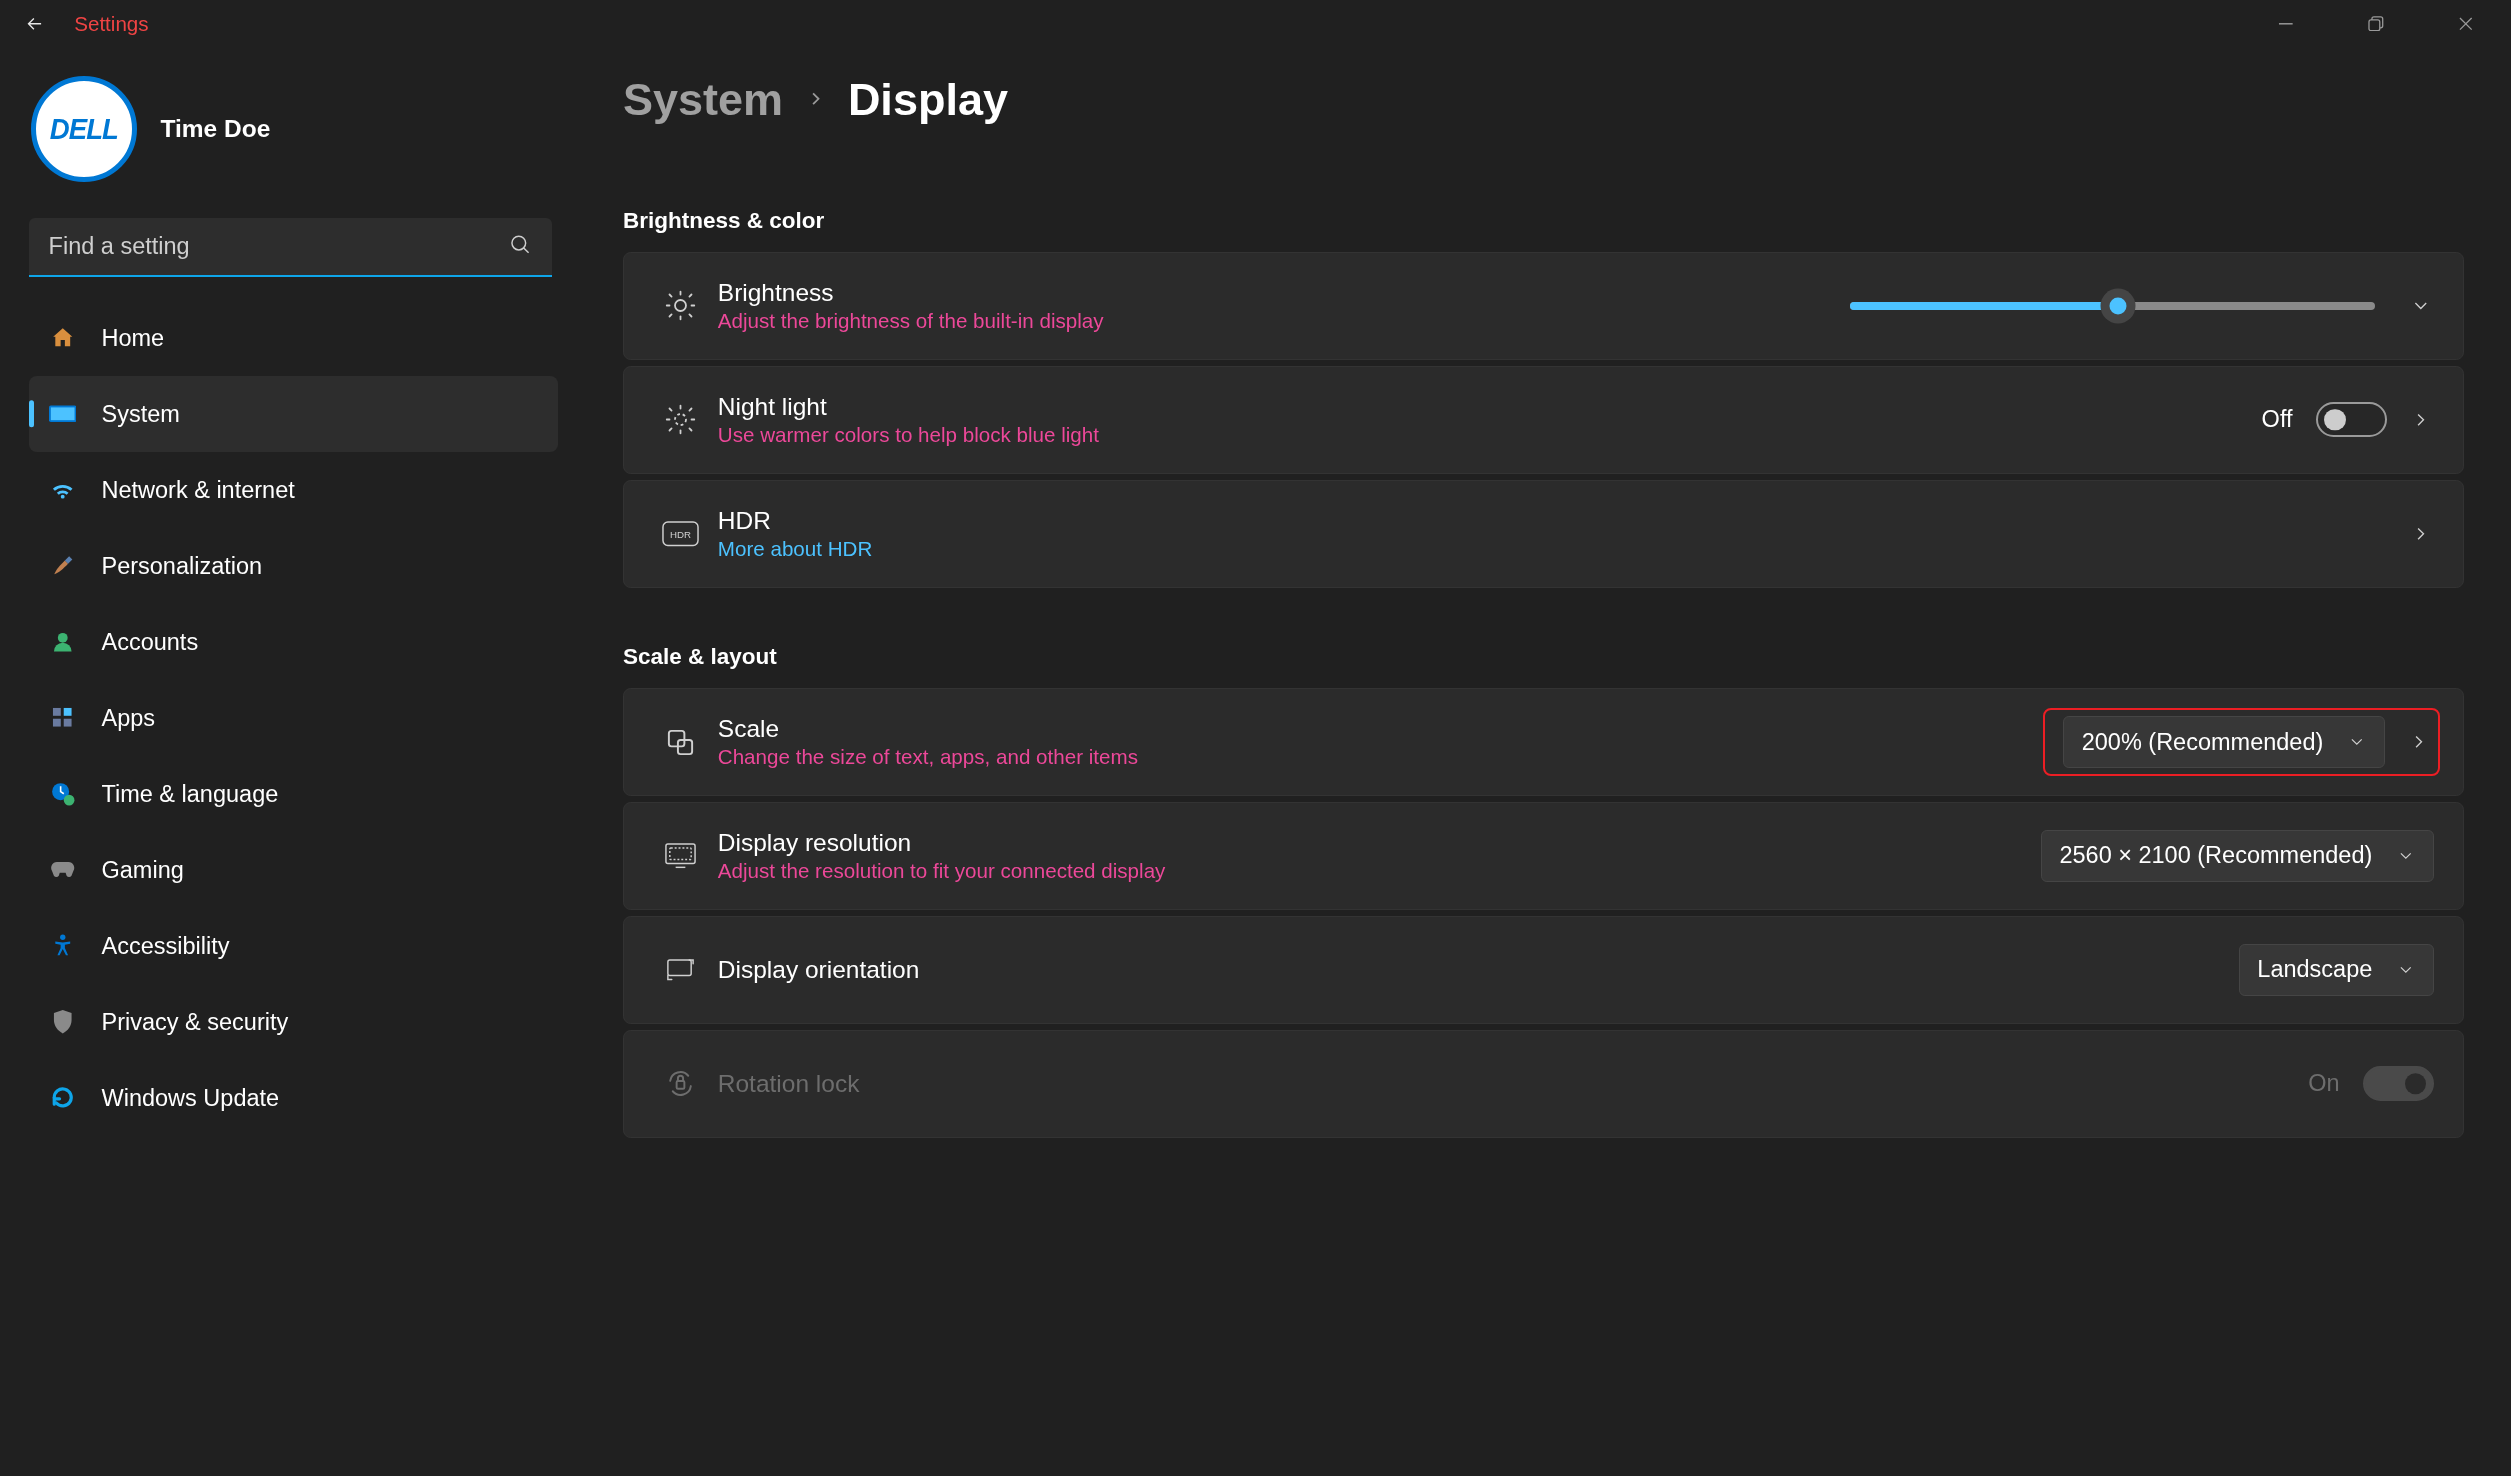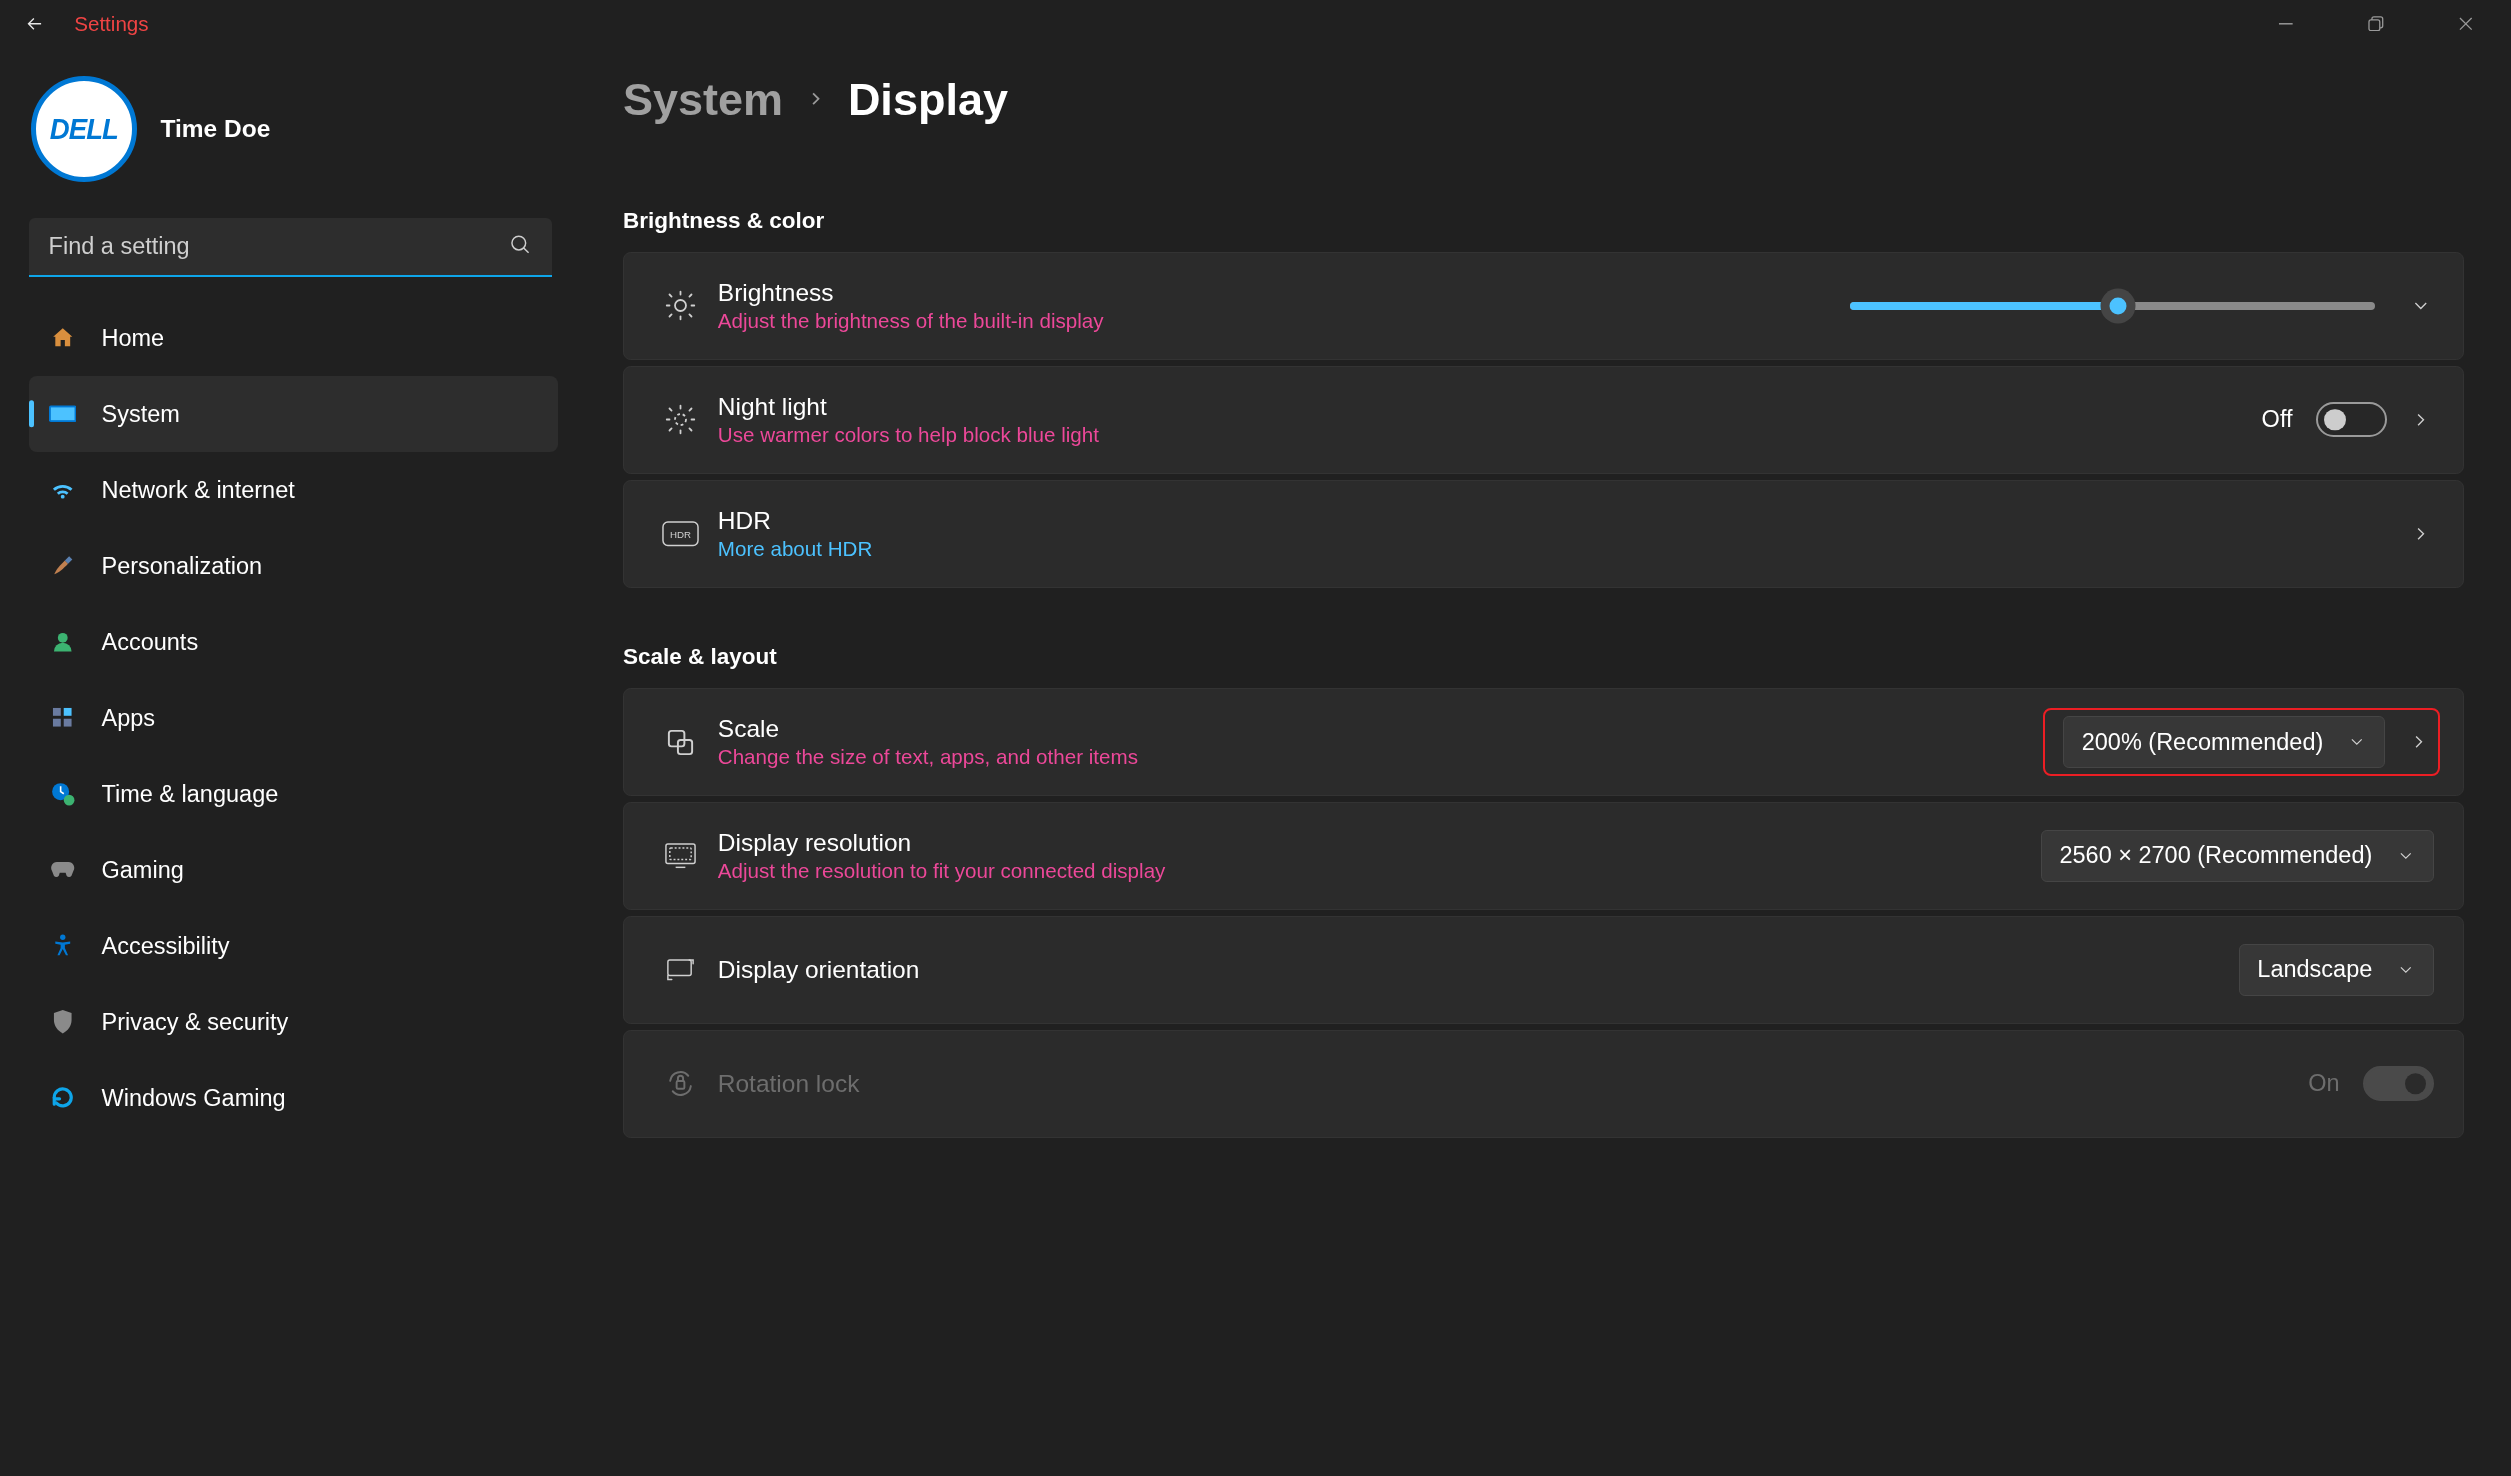--- a/index.html
+++ b/index.html
@@ -460,21 +460,21 @@
         </span>
         <span>Privacy &amp; security</span>
       </div>
       <div class="nav-item">
         <span class="nav-icon">
           <svg width="25.5" height="25.5" viewBox="0 0 24 24" fill="none" stroke="#0ea5e9" stroke-width="3">
               <path d="M4 12a8 8 0 1 1 2 5" stroke-linecap="round"></path>
               <path d="M4 18v-5h5" stroke-linecap="round"></path>
             </svg>
         </span>
-        <span>Windows Gaming</span>
+        <span>Windows Update</span>
       </div>
     </nav>
   </aside>
 
   <main class="main">
     <div class="breadcrumb">
       <span class="bc-parent">System</span>
       <span class="bc-sep">
         <svg width="21.6" height="21.6" viewBox="0 0 24 24" fill="none" stroke="#9a9a9a" stroke-width="2">
             <polyline points="9 6 15 12 9 18"></polyline>
@@ -610,21 +610,21 @@
             <rect x="6" y="6" width="22" height="12" rx="1" stroke-dasharray="2 2"></rect>
             <line x1="12" y1="26" x2="22" y2="26"></line>
           </svg>
       </div>
       <div class="panel-text">
         <div class="panel-title">Display resolution</div>
         <div class="panel-sub">Adjust the resolution to fit your connected display</div>
       </div>
       <div class="panel-right">
         <div class="dropdown">
-          <span>2560 × 2700 (Recommended)</span>
+          <span>2560 × 2100 (Recommended)</span>
           <svg width="19.6" height="19.6" viewBox="0 0 24 24" fill="none" stroke="#cfcfcf" stroke-width="1.5">
               <polyline points="6 9 12 15 18 9"></polyline>
             </svg>
         </div>
       </div>
     </div>
 
     <div class="panel">
       <div class="panel-icon">
         <svg width="33" height="27.4" viewBox="0 0 34 28" fill="none" stroke="#d0d0d0" stroke-width="1.5">

